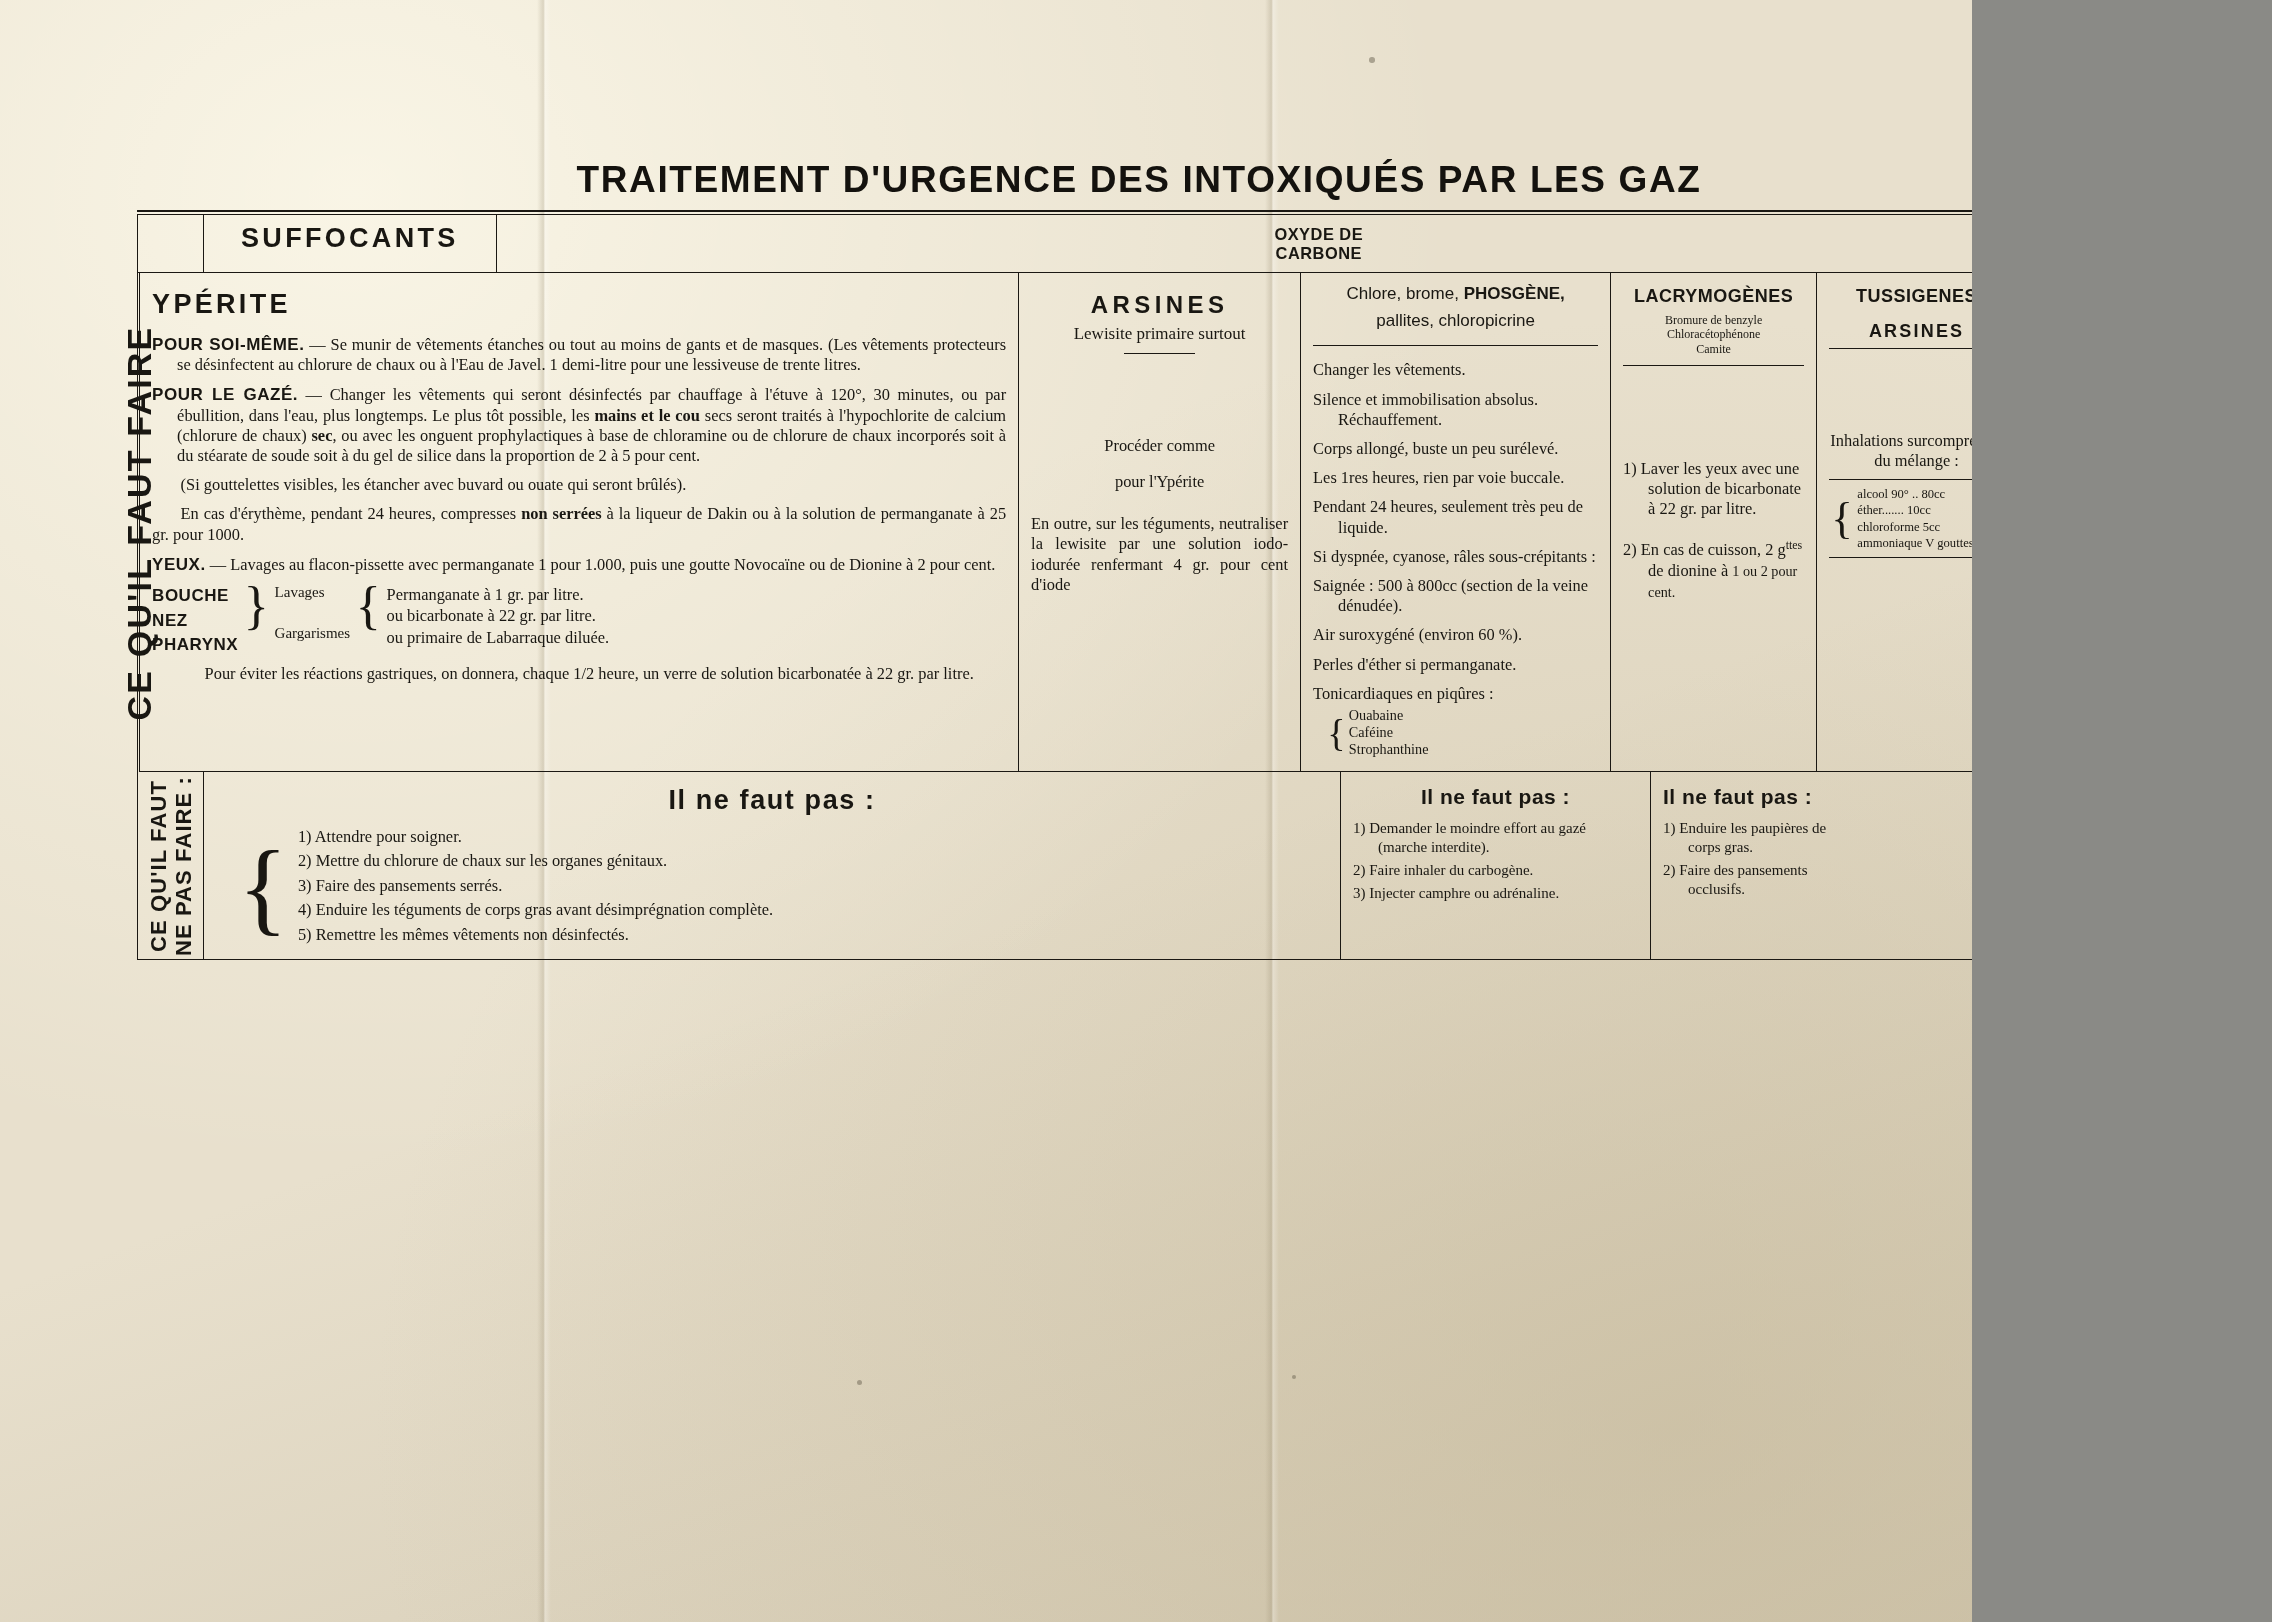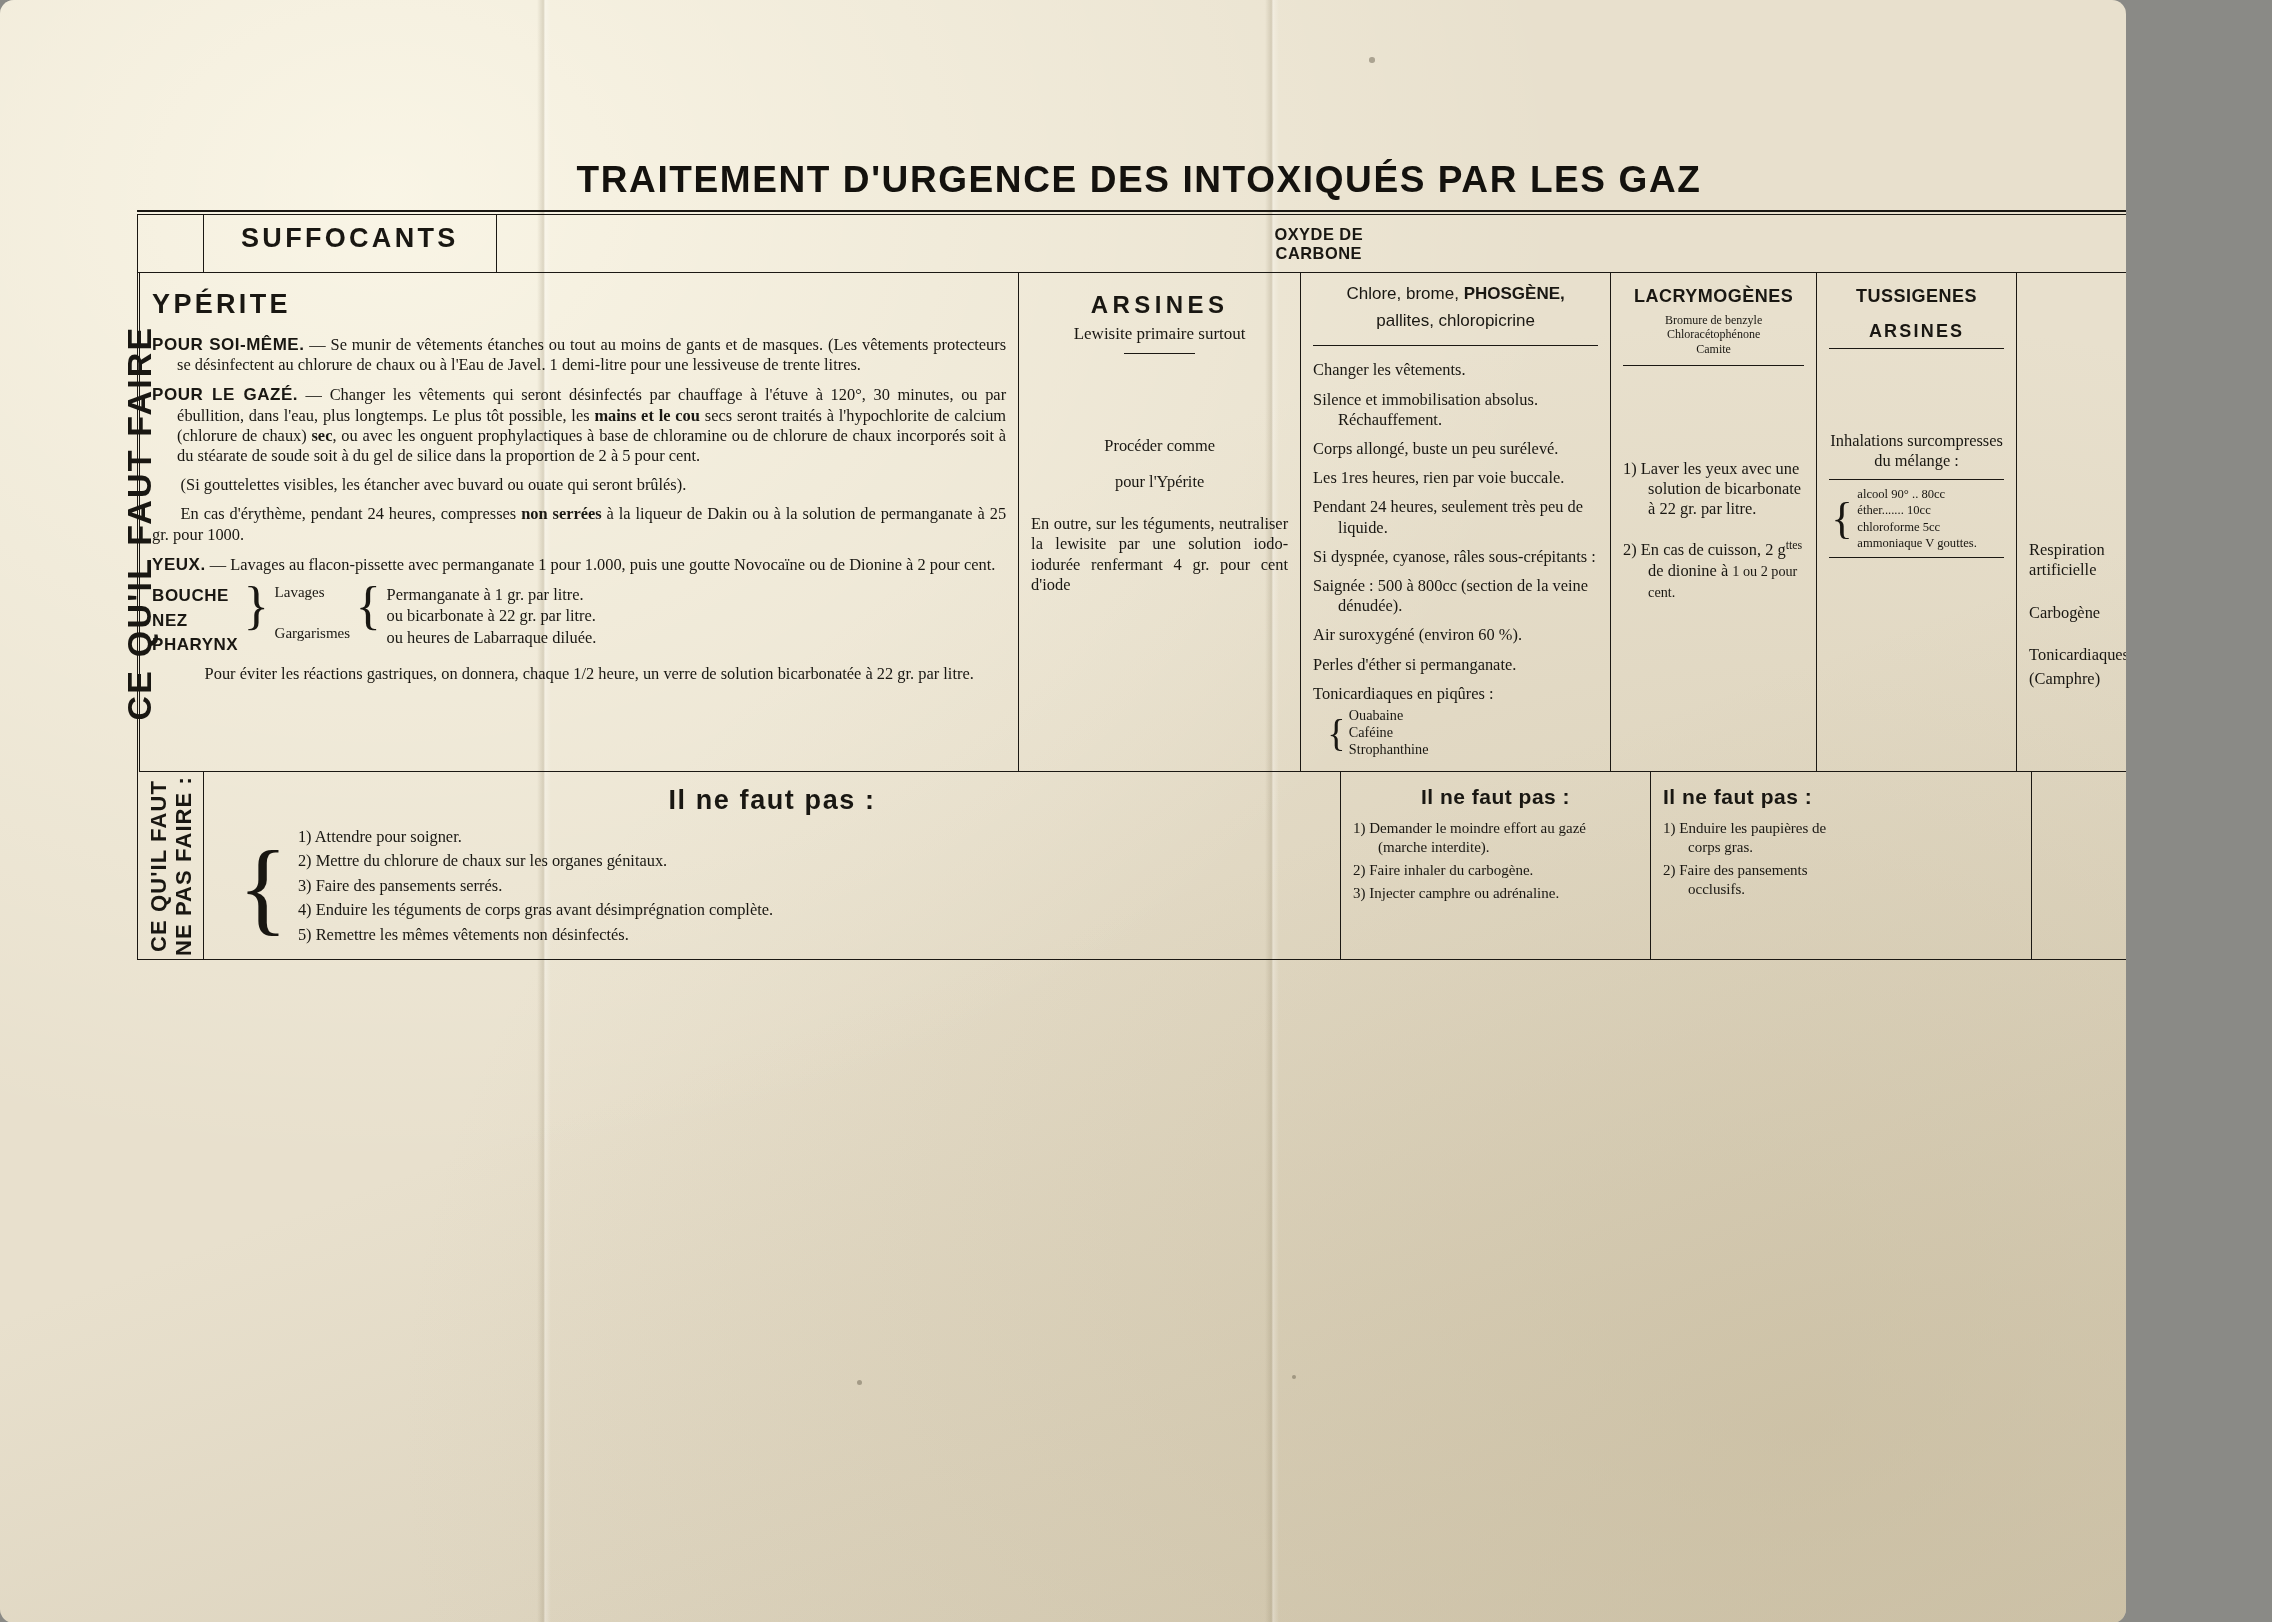--- a/index.html
+++ b/index.html
@@ -5,25 +5,24 @@
   html, body {
     margin: 0;
     padding: 0;
     background: #8a8a86;
   }
   body {
     font-family: "Liberation Serif", serif;
   }
   .page {
     position: relative;
-    width: 2126px;
+    width: 1972px;
     height: 1623px;
     background: #e8e0cd;
     overflow: hidden;
-    border-radius: 14px;
   }
   
   .paper-tint {
     position: absolute;
     inset: 0;
     background:
       radial-gradient(ellipse at 18% 12%, rgba(255,252,238,0.75) 0%, rgba(255,252,238,0) 48%),
       radial-gradient(ellipse at 85% 88%, rgba(196,183,152,0.55) 0%, rgba(196,183,152,0) 55%),
       linear-gradient(160deg, rgba(232,224,201,0) 55%, rgba(176,163,133,0.40) 100%);
     pointer-events: none;
@@ -302,21 +301,21 @@
             </div>
             <div class="brace">}</div>
             <div class="bnp-mid">
               <div>Lavages</div>
               <div style="margin-top:24px;">Gargarismes</div>
             </div>
             <div class="brace">{</div>
             <div class="bnp-right">
               <div>Permanganate à 1 gr. par litre.</div>
               <div>ou bicarbonate à 22 gr. par litre.</div>
-              <div>ou heures de Labarraque diluée.</div>
+              <div>ou primaire de Labarraque diluée.</div>
             </div>
           </div>
 
           <p class="indent" style="margin-bottom:0;margin-left:24px;">Pour éviter les réactions gastriques, on donnera, chaque 1/2 heure, un verre de solution bicarbonatée à 22 gr. par litre.</p>
         </div>
 
         <div class="col arsines">
           <h3 class="subhead" style="font-size:24px;letter-spacing:4.4px;margin-top:7.7px;">ARSINES</h3>
           <div class="center" style="font-size:17px;">Lewisite primaire surtout</div>
           <div class="hr-short"></div>

